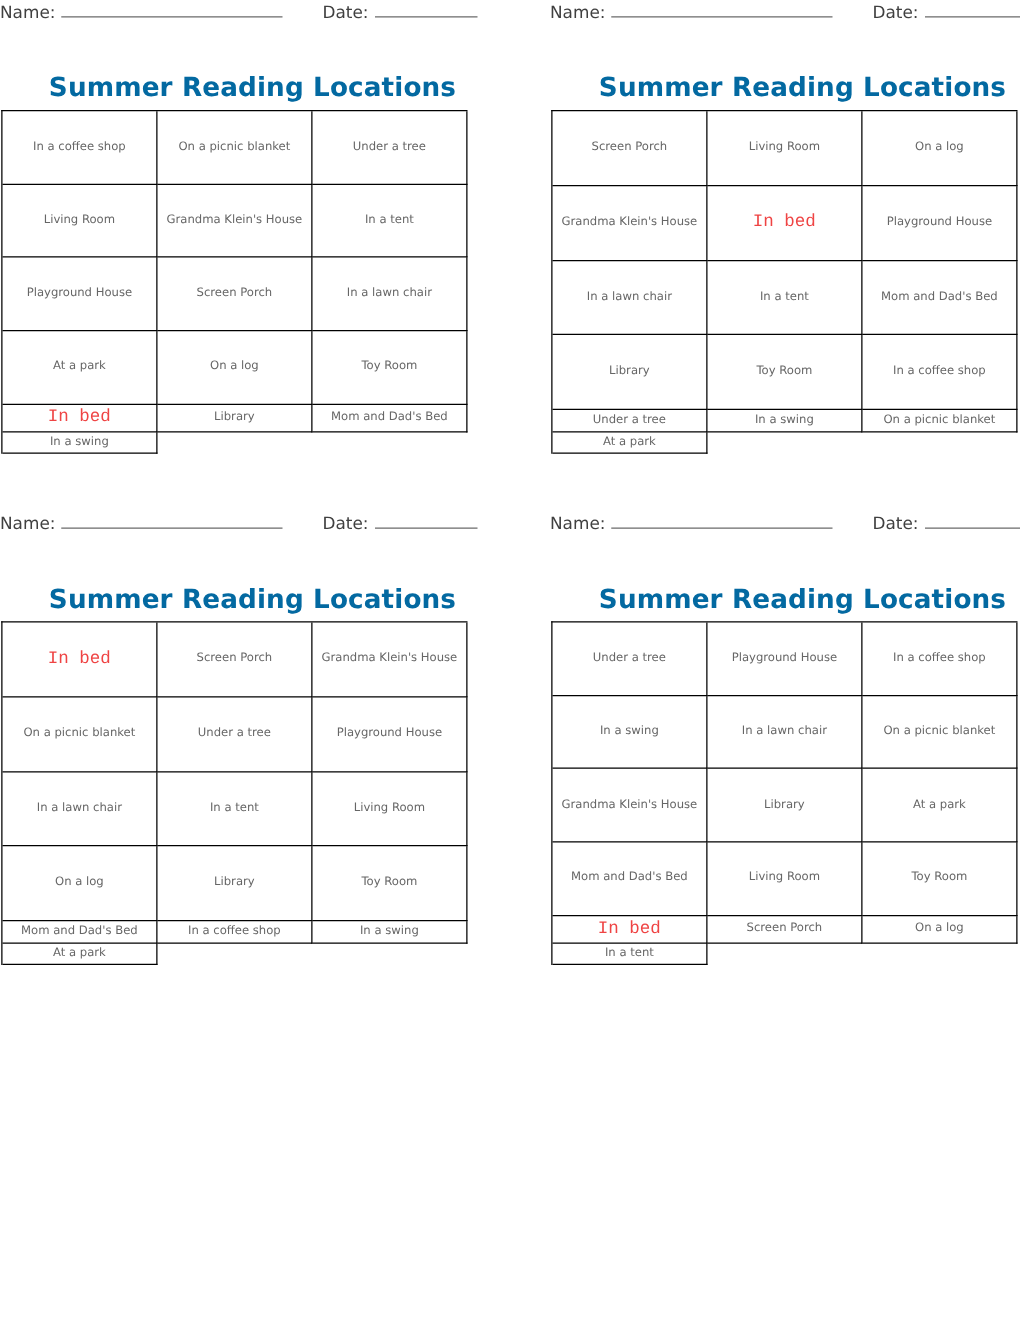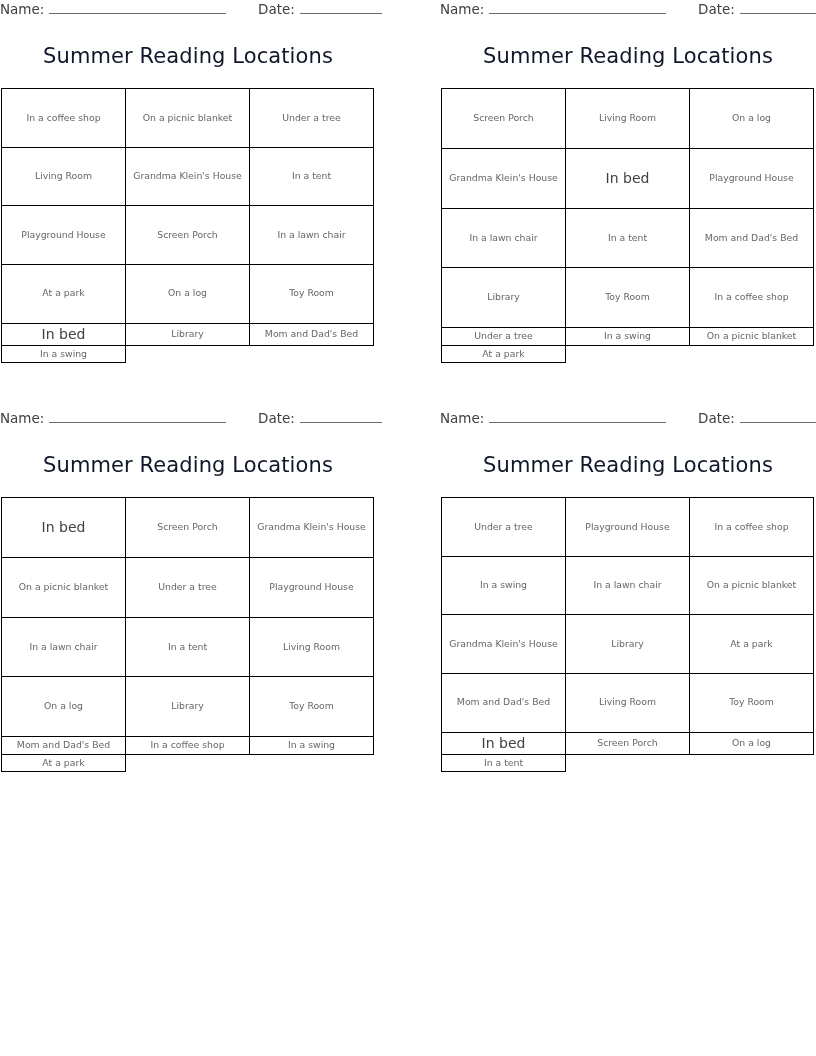--- a/index.html
+++ b/index.html
@@ -58,25 +58,25 @@
     border-bottom: 1.3px solid #6b6b6b;
     height: 13px;
   }
   .meta-blank-name { width: 177px; }
   .meta-blank-date { width: 82px; }
 
   
   .card-title {
     text-align: center;
     font-size: 21px;
-    color: #0f172a;
+    color: #0369a1;
     letter-spacing: 0.1px;
-    margin: 0;
+    margin: 14px;
     padding: 0;
-    font-weight: 400;
+    font-weight: 700;
     line-height: 26px;
     position: absolute;
     top: 43px;
     left: 0;
     width: 376px;
   }
 
   
   .bingo-grid {
     position: absolute;
@@ -101,21 +101,22 @@
     text-align: center;
     padding: 2px 3px;
     font-size: 9.3px;
     line-height: 12.5px;
     color: #666666;
     overflow: hidden;
   }
   .bingo-cell.free {
     font-size: 14px;
     line-height: 17px;
-    color: #404040;
+    color: #ef4444;
+    font-family: Liberation Mono, monospace;
   }
 </style>
 </head>
 <body>
 
 <div class="page">
 
   <div class="card card-tl">
     <div class="meta-row">
       <div class="meta-field meta-name">

